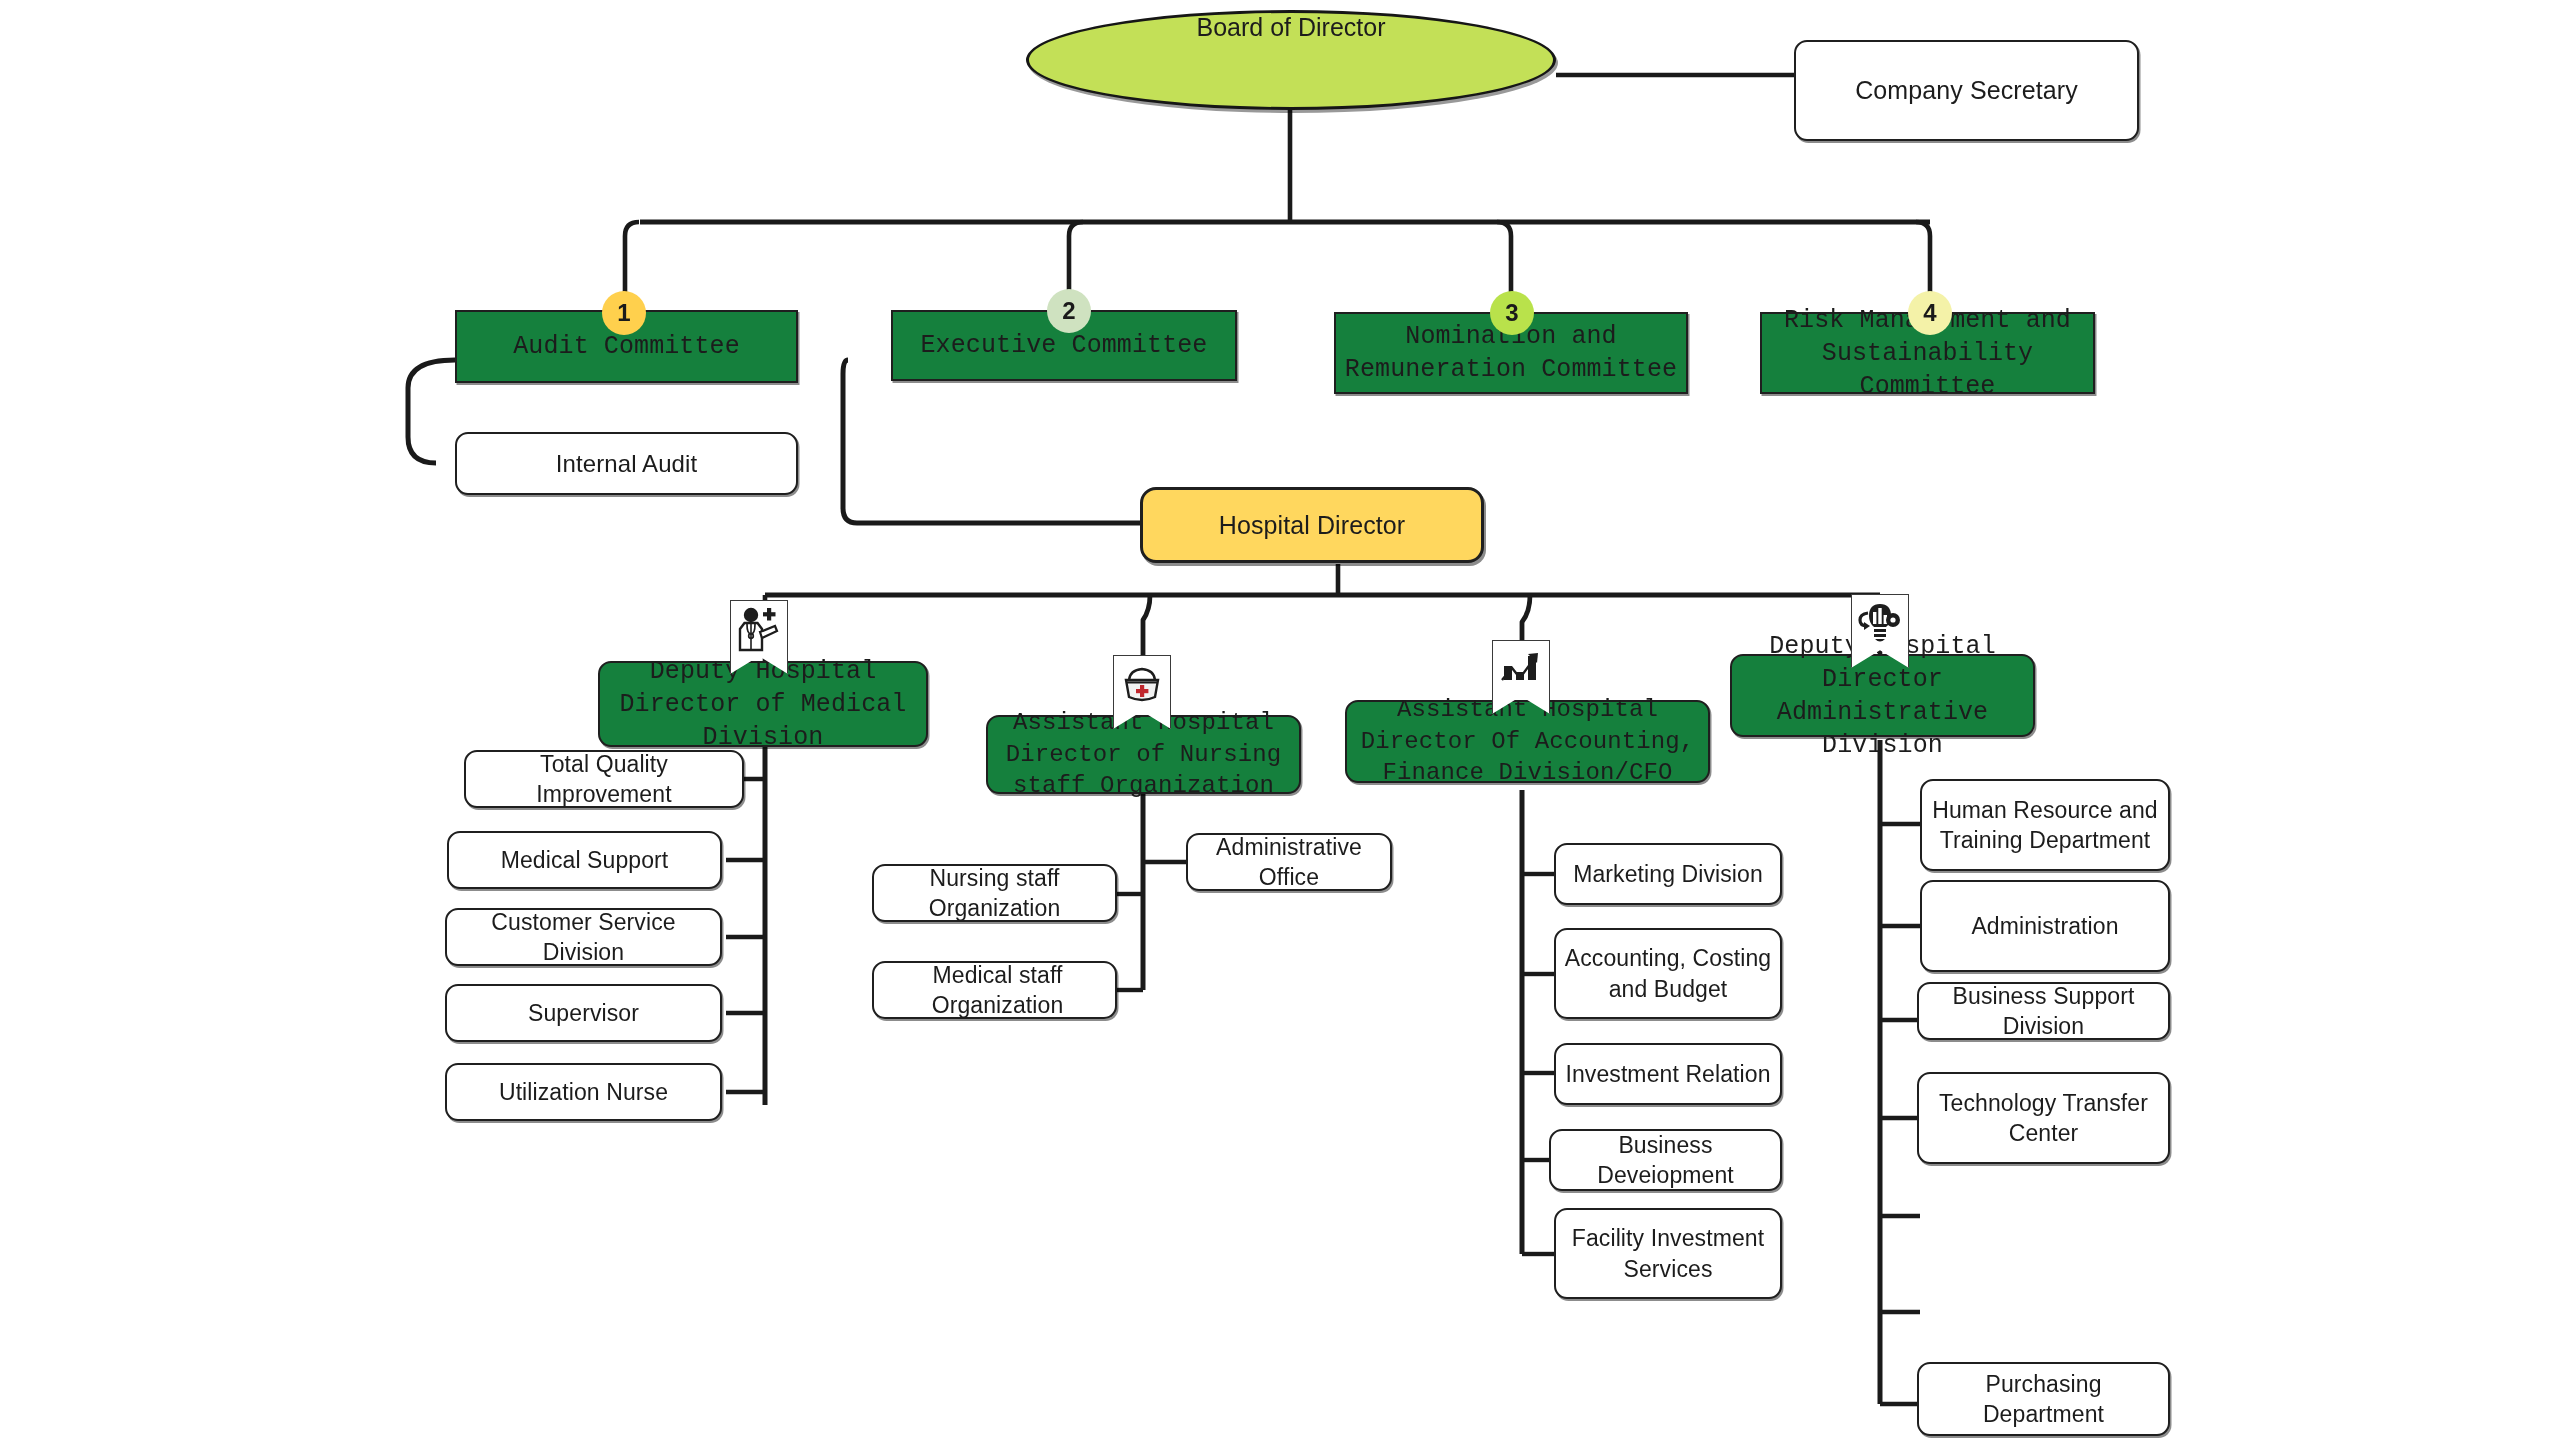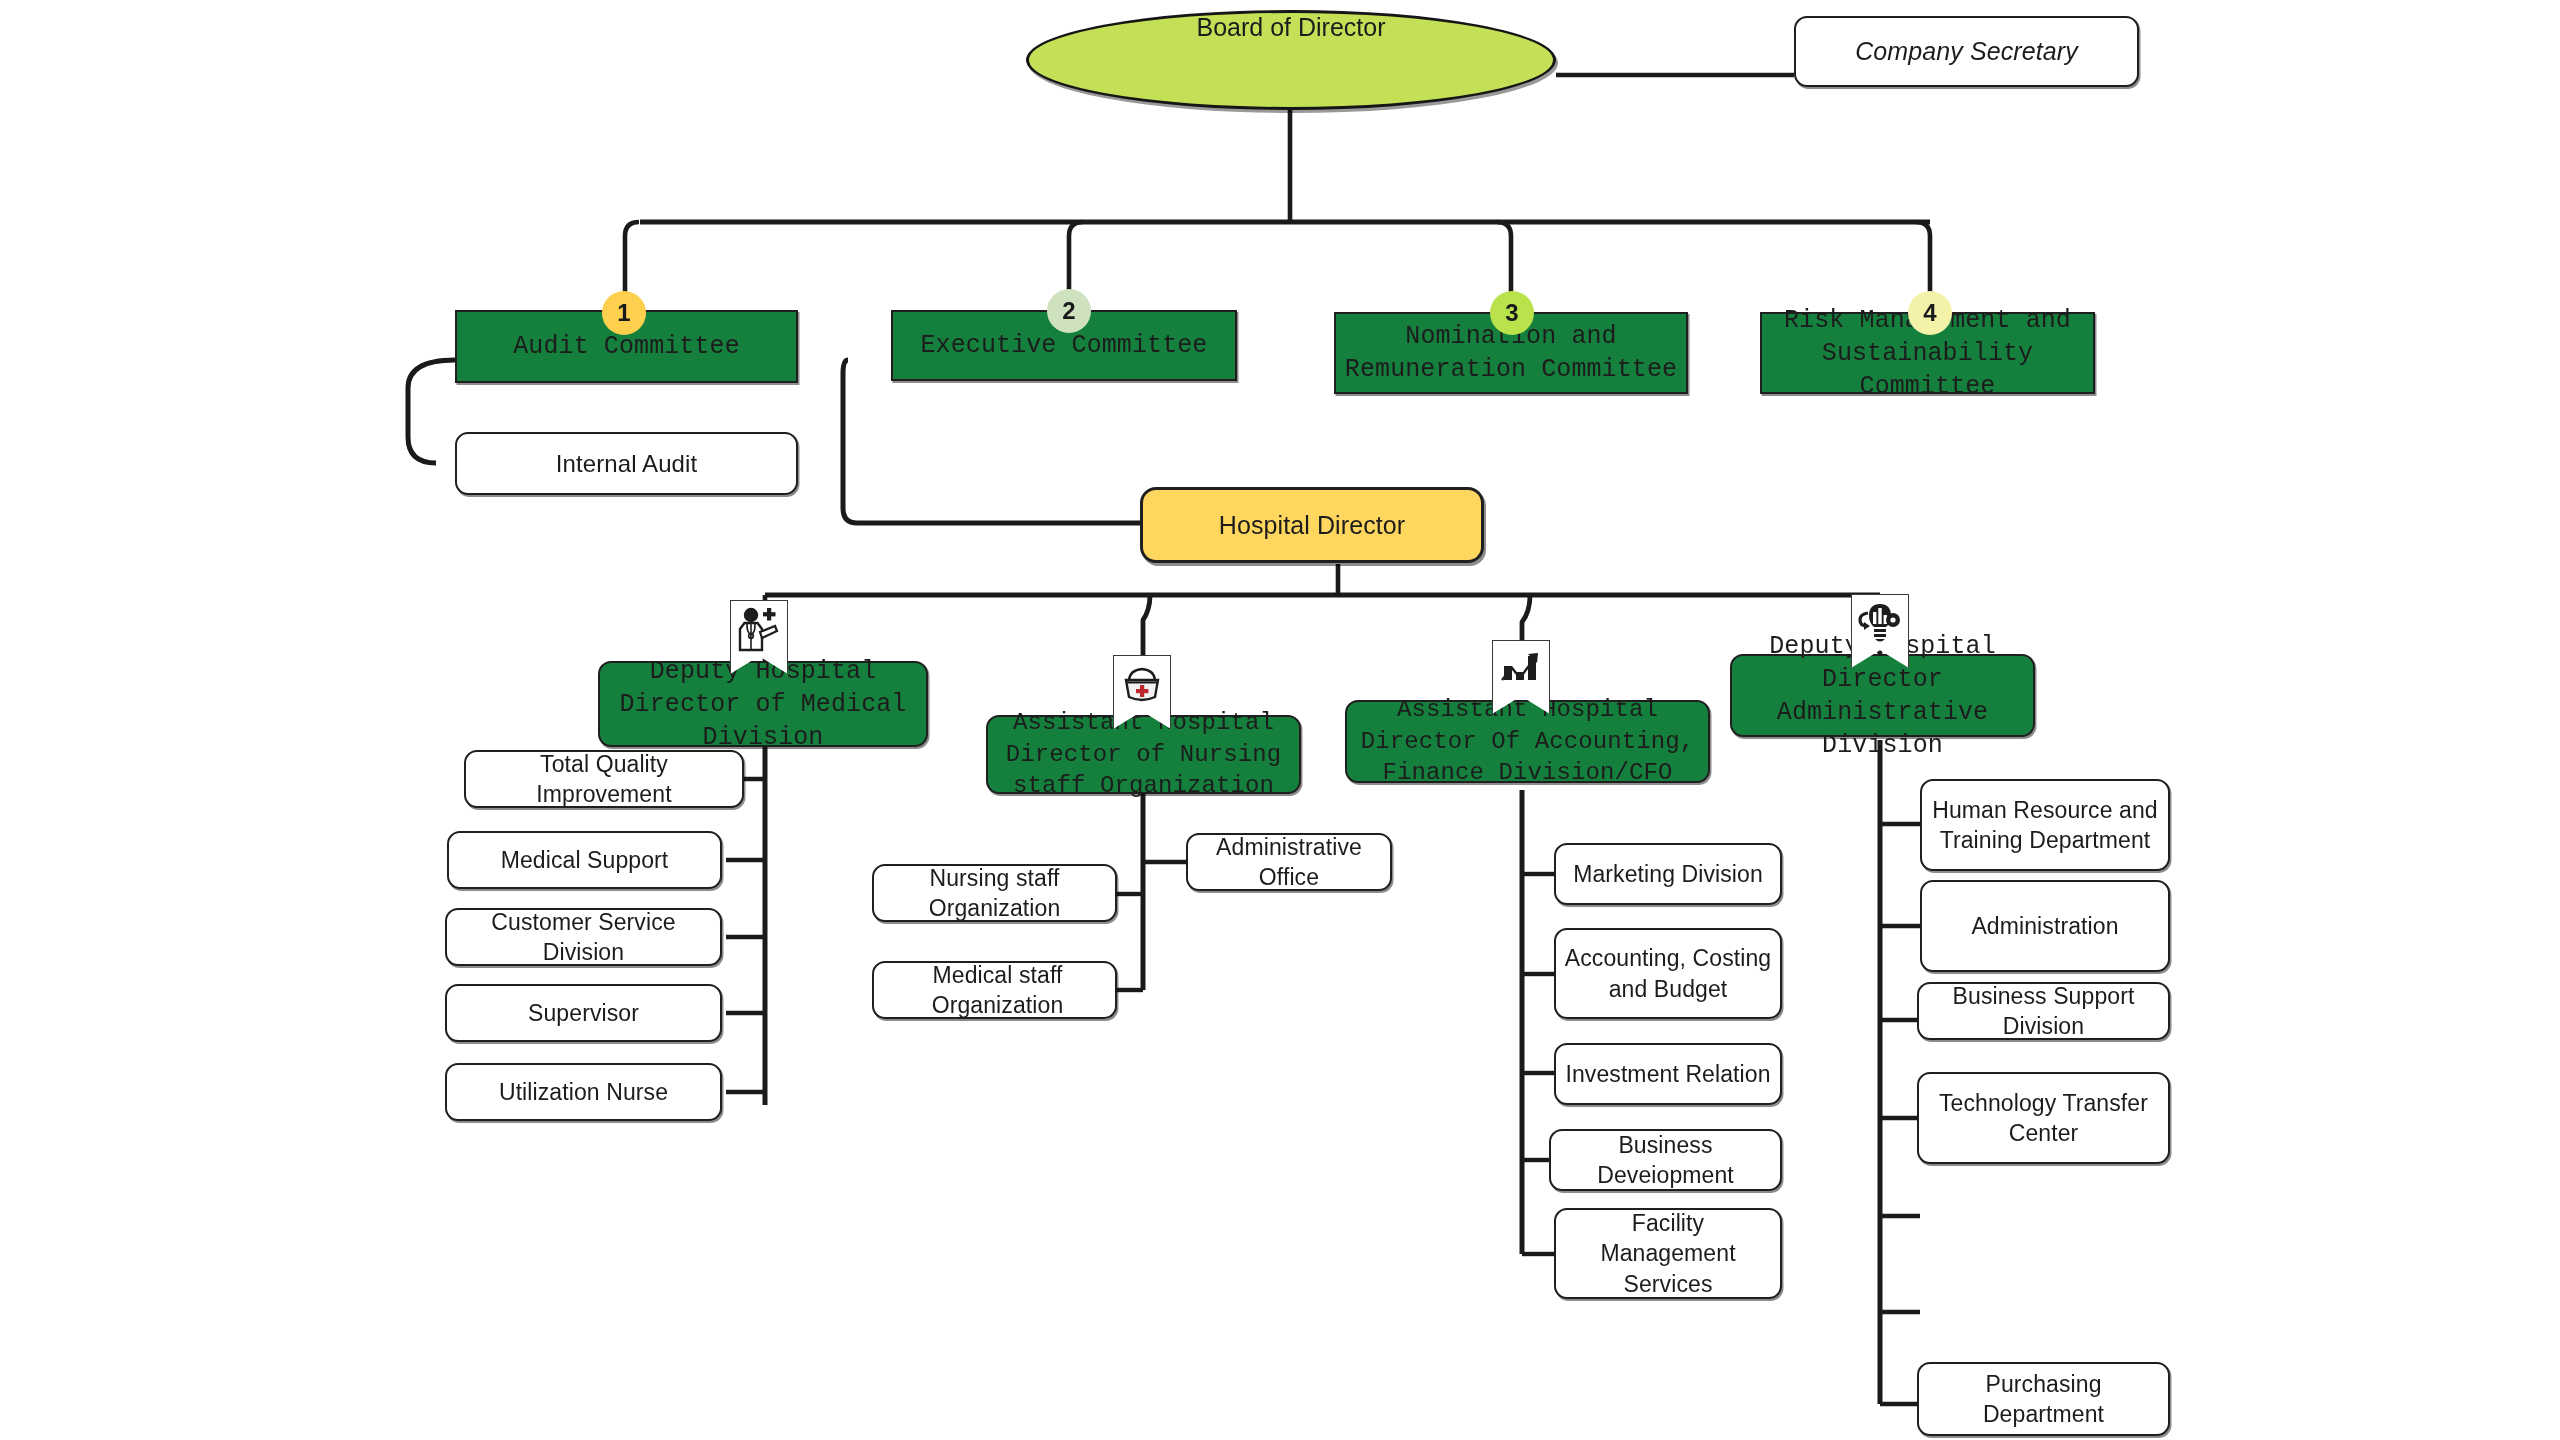--- a/index.html
+++ b/index.html
@@ -148,21 +148,21 @@
       <path d="M1880 1216 L1920 1216" stroke-width="4.4"></path>
       <path d="M1880 1312 L1920 1312" stroke-width="4.4"></path>
       <path d="M1880 1404 L1920 1404" stroke-width="4.4"></path>
     </g>
   </svg>
 
   <div class="root-ellipse" style="left:1026px; top:10px; width:530px; height:100px; font-size:25px;">
     <span>Board of Director</span>
   </div>
 
-  <div class="node" style="left:1794px; top:16px; width:345px; height:71px; font-size:25px;font-style:italic;">
+  <div class="node" style="left:1794px; top:40px; width:345px; height:101px; font-size:25px;">
     <span>Company Secretary</span>
   </div>
 
   <div class="node grey sharp" style="left:455px; top:310px; width:343px; height:73px; font-size:25px;">
     <span>Audit Committee</span>
   </div>
   <div class="badge" style="left:602px; top:291px; width:44px; height:44px; font-size:24px; background:#ffd04d;">
     <span>1</span>
   </div>
 
@@ -289,21 +289,21 @@
   <div class="node" style="left:1554px; top:928px; width:228px; height:91px; font-size:23px;">
     <span>Accounting, Costing and Budget</span>
   </div>
   <div class="node" style="left:1554px; top:1043px; width:228px; height:62px; font-size:23px;">
     <span>Investment Relation</span>
   </div>
   <div class="node" style="left:1549px; top:1129px; width:233px; height:62px; font-size:23px;">
     <span>Business Deveiopment</span>
   </div>
   <div class="node" style="left:1554px; top:1208px; width:228px; height:91px; font-size:23px;">
-    <span>Facility Management Services</span>
+    <span>Facility Investment Services</span>
   </div>
 
   <div class="node" style="left:1920px; top:779px; width:250px; height:92px; font-size:23px;">
     <span>Human Resource and Training Department</span>
   </div>
   <div class="node" style="left:1920px; top:880px; width:250px; height:92px; font-size:23px;">
     <span>Administration</span>
   </div>
   <div class="node" style="left:1917px; top:982px; width:253px; height:58px; font-size:23px;">
     <span>Business Support Division</span>

